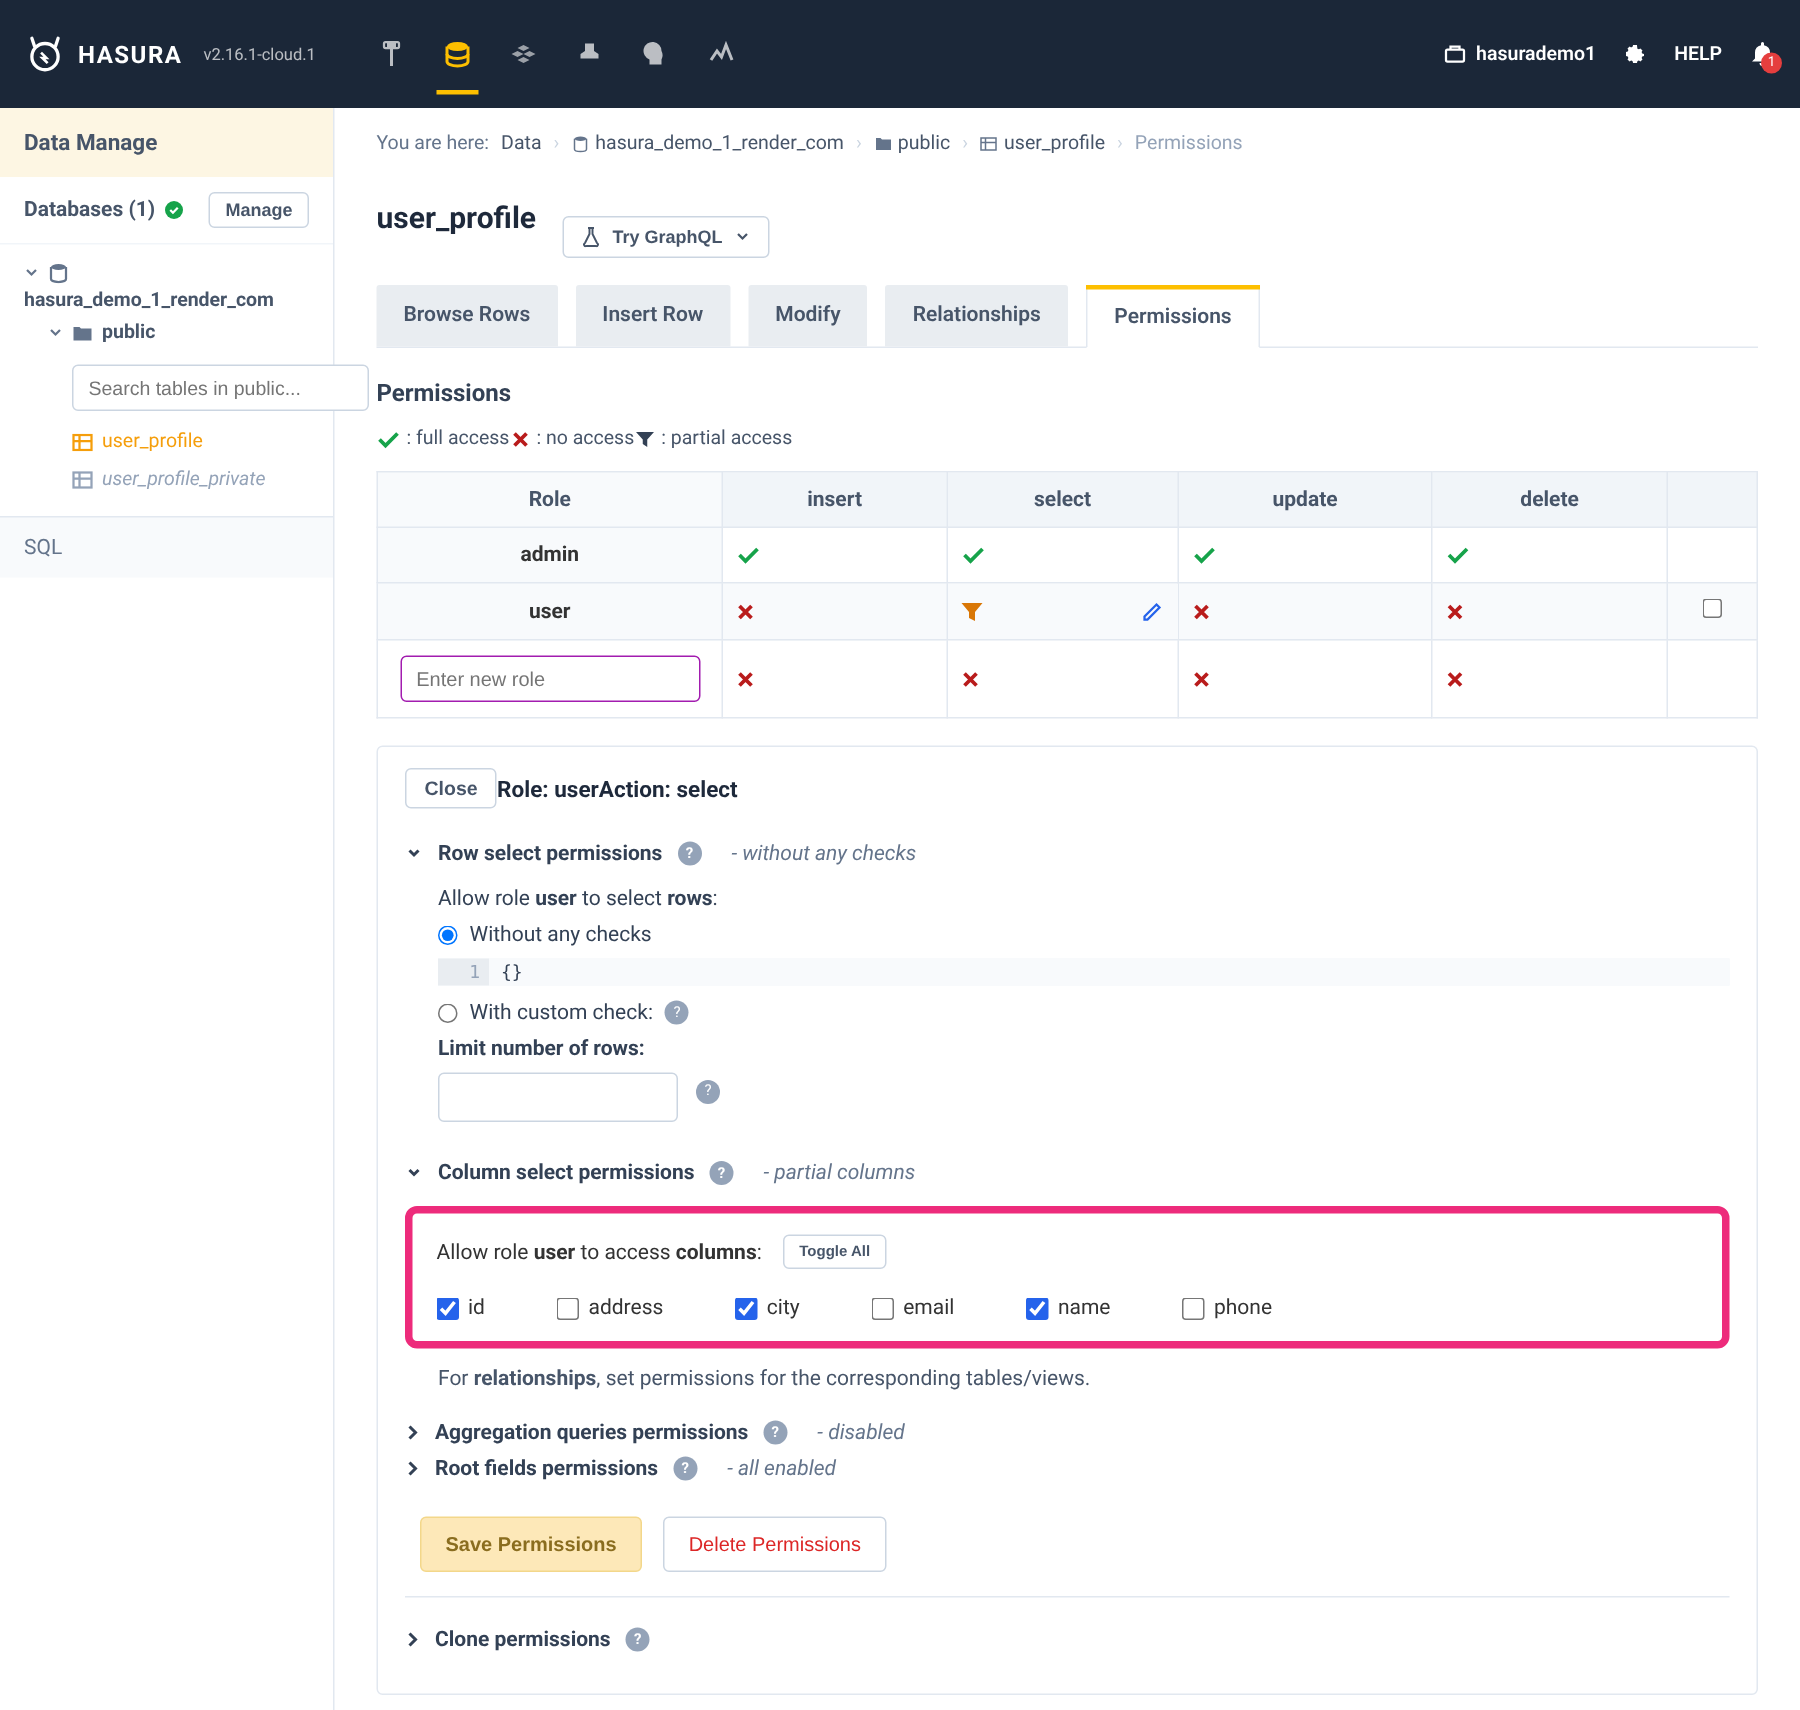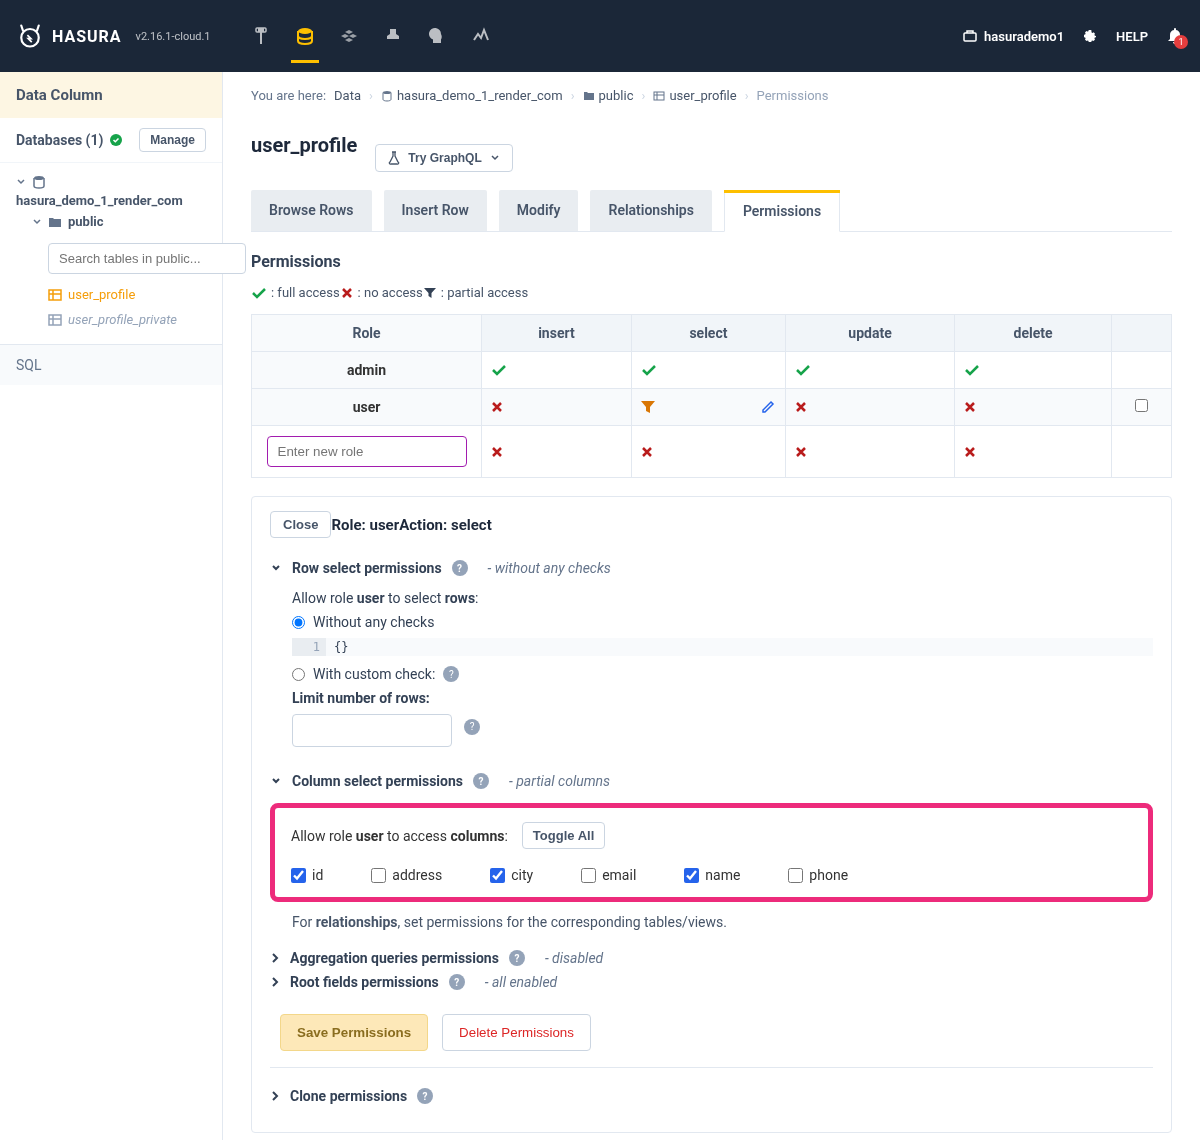--- a/index.html
+++ b/index.html
@@ -74,21 +74,21 @@
 .radio-row { display: flex; align-items: center; gap: 8px; margin: 8px 0; }
 .codebox { background: #f1f5f9; border: none; display: flex; margin: 6px 0 10px; font-family: monospace; font-size: 12px; }
 .codebox .ln { width: 34px; text-align: right; padding: 2px 6px; background: #e9edf1; color: #94a3b8; }
 .codebox .code { padding: 2px 8px; flex: 1; background: #f8fafc; }
 .help-q { width: 16px; height: 16px; border-radius: 50%; background: #94a3b8; color: #fff; font-size: 10px; display: inline-flex; align-items: center; justify-content: center; }
 .limit-label { font-weight: 700; margin-top: 8px; }
 .limit-input { width: 160px; padding: 8px; border: 1px solid #cbd5e1; border-radius: 4px; margin-top: 8px; }
 
 .highlight-box { border: 5px solid #ed2b7b; border-radius: 8px; padding: 14px 16px; margin: 8px 0 12px; }
 .col-head { display: flex; align-items: center; gap: 14px; }
-.toggle-btn { border: 1px solid #cbd5e1; padding: 5px 10px; border-radius: 4px; font-size: 13px; font-weight: 600; color: #475569; background: #fff; cursor: pointer; }
+.toggle-btn { border: 1px solid #cbd5e1; padding: 5px 10px; border-radius: 4px; font-size: 10px; font-weight: 600; color: #475569; background: #fff; cursor: pointer; }
 .cbx-row { display: flex; gap: 48px; margin-top: 18px; flex-wrap: wrap; }
 .cbx { display: flex; align-items: center; gap: 6px; font-size: 14px; }
 .cbx input { width: 15px; height: 15px; accent-color: #2563eb; }
 
 .rel-note { font-size: 14px; color: #475569; margin: 8px 0 16px 22px; }
 .collapse-row { display: flex; align-items: center; gap: 10px; font-weight: 700; font-size: 14px; padding: 4px 0; color: #334155; }
 .collapse-row .note { font-weight: 400; font-style: italic; color: #64748b; }
 
 .action-btns { display: flex; gap: 14px; margin: 20px 0 8px 10px; }
 .save-btn { background: #fde8b8; border: 1px solid #f3d78a; color: #8a6d1f; font-weight: 600; padding: 10px 16px; border-radius: 4px; cursor: pointer; }
@@ -163,21 +163,21 @@
       <svg width="18" height="18" viewBox="0 0 18 18" fill="#fff">
           <path d="M9 17a2 2 0 002-2H7a2 2 0 002 2zm5-5V8a5 5 0 00-4-4.9V2a1 1 0 10-2 0v1.1A5 5 0 004 8v4l-2 2h14z"></path>
         </svg>
       <span class="bell-badge">1</span>
     </div>
   </div>
 </div>
 
 <div class="layout">
   <div class="sidebar">
-    <div class="side-hdr">Data Column</div>
+    <div class="side-hdr">Data Manage</div>
     <div class="side-row">
       <span class="side-label">
         <span>Databases (1)</span>
         <svg width="14" height="14" viewBox="0 0 14 14">
             <circle cx="7" cy="7" r="6" fill="#16a34a"></circle>
             <path d="M4.5 7l1.8 1.8L9.5 5.5" stroke="#fff" stroke-width="1.5" fill="none"></path>
           </svg>
       </span>
       <button class="manage-btn">Manage</button>
     </div>

